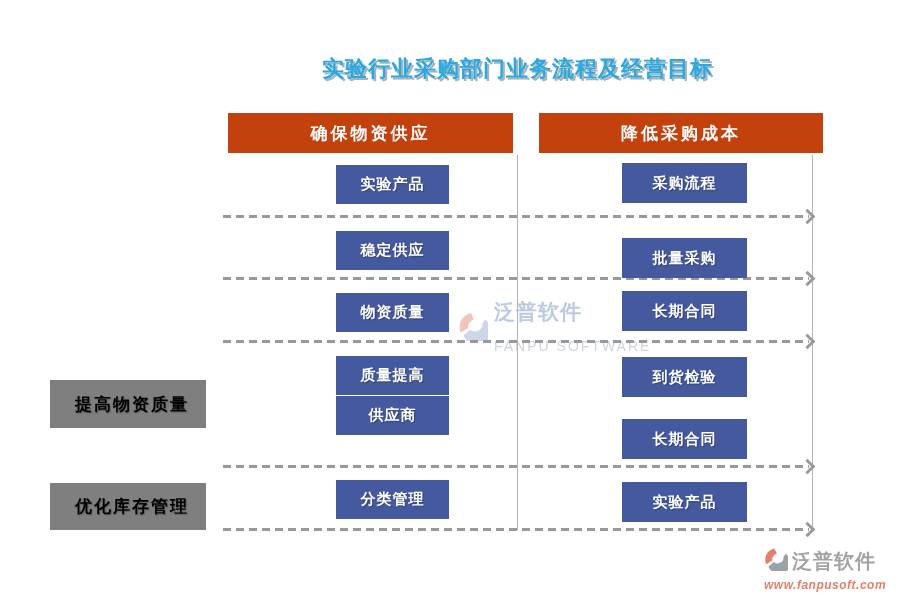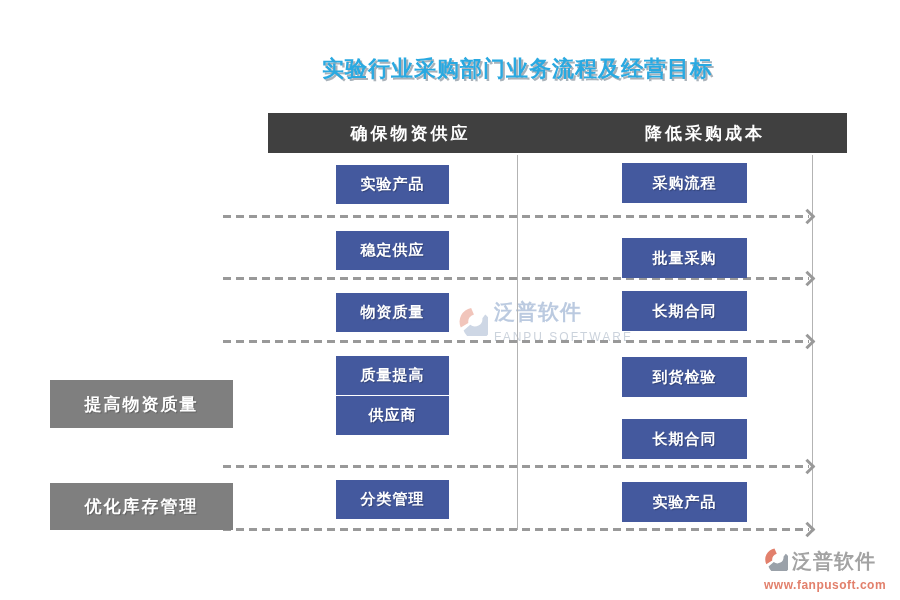--- a/index.html
+++ b/index.html
@@ -6,62 +6,63 @@
   .stage{
     position:relative;width:900px;height:600px;background:#ffffff;overflow:hidden;
     font-family:"Liberation Sans","DejaVu Sans",sans-serif;
   }
   .page-title{
     position:absolute;left:225px;top:54px;width:585px;text-align:center;
     font-size:22px;font-weight:bold;color:#29a9e1;letter-spacing:1px;
     text-shadow:2px 2px 0 #a9b2ba;white-space:nowrap;
   }
   .col-header{
-    position:absolute;top:113px;height:40px;background:#404040;color:#ffffff;
+    position:absolute;top:113px;height:40px;background:#c2410c;color:#ffffff;
     font-size:17px;font-weight:bold;letter-spacing:3px;
-    display:flex;align-items:center;justify-content:center;z-index:3;margin-left:40px;
+    display:flex;align-items:center;justify-content:center;z-index:3;
   }
   .col-header.left{left:228px;width:285px;}
-  .col-header.right{left:503px;width:284px;padding-left:20px;}
+  .col-header.right{left:539px;width:284px;}
   .vline{position:absolute;top:155px;width:1px;height:375px;background:#b3b3b3;z-index:1;}
   .vline.center{left:517px;}
   .vline.right{left:812px;}
   .dash-arrow{
     position:absolute;left:223px;width:586px;height:3px;z-index:2;
     background:repeating-linear-gradient(to right,#999999 0 8px,transparent 8px 13px);
   }
   .dash-arrow::after{
     content:"";position:absolute;right:-4px;top:-4px;width:8px;height:8px;
     border-top:3px solid #999999;border-right:3px solid #999999;transform:rotate(45deg);
   }
   .step{
     position:absolute;background:#44599e;color:#ffffff;font-weight:bold;font-size:15px;
     letter-spacing:1px;display:flex;align-items:center;justify-content:center;z-index:4;
     text-shadow:1px 1px 1px rgba(0,0,0,.25);
     margin-left:24px;
   }
   .step.lcol{left:312px;width:113px;height:39px;}
   .step.rcol{left:598px;width:125px;height:40px;}
   .goal{
-    position:absolute;left:50px;width:183px;background:#7f7f7f;color:#ffffff;
+    position:absolute;left:50px;width:148px;background:#7f7f7f;color:#000000;
     font-size:17px;font-weight:bold;letter-spacing:2px;
     display:flex;align-items:center;justify-content:center;z-index:4;
     text-shadow:1px 1px 1px rgba(0,0,0,.25);
+    padding-left:8px;
   }
   .logo-icon{display:inline-block;}
   .watermark{
     position:absolute;left:458px;top:301px;display:flex;align-items:center;gap:6px;
     opacity:.6;z-index:0;
   }
   .watermark .wm-name{font-size:21px;font-weight:bold;color:#8fa8cc;letter-spacing:1px;line-height:1;}
-  .watermark .wm-sub{font-size:12px;color:#aab6c6;letter-spacing:2px;margin-top:8px;}
+  .watermark .wm-sub{font-size:14px;color:#aab6c6;letter-spacing:2px;margin-top:16px;}
   .footer-brand{position:absolute;left:764px;top:547px;z-index:5;}
   .footer-brand .row{display:flex;align-items:center;gap:4px;}
   .footer-brand .fb-name{font-size:20px;font-weight:bold;color:#a3a3a3;letter-spacing:1px;line-height:1;}
-  .footer-brand .fb-url{font-size:12px;font-weight:bold;color:#e2806c;margin-top:3px;text-align:center;letter-spacing:.5px;}
+  .footer-brand .fb-url{font-size:12px;font-weight:bold;color:#e2806c;margin-top:3px;text-align:center;letter-spacing:.5px;font-style:italic;}
 </style>
 </head>
 <body>
 
 <div class="stage">
 
   <div class="watermark">
     <span class="logo-icon">
       <svg width="30" height="30" viewBox="0 0 32 32">
         <path d="M14 2 A15 15 0 0 0 3 23 L11 18 A8 8 0 0 1 17 9 Z" fill="#e9a08f"></path>

